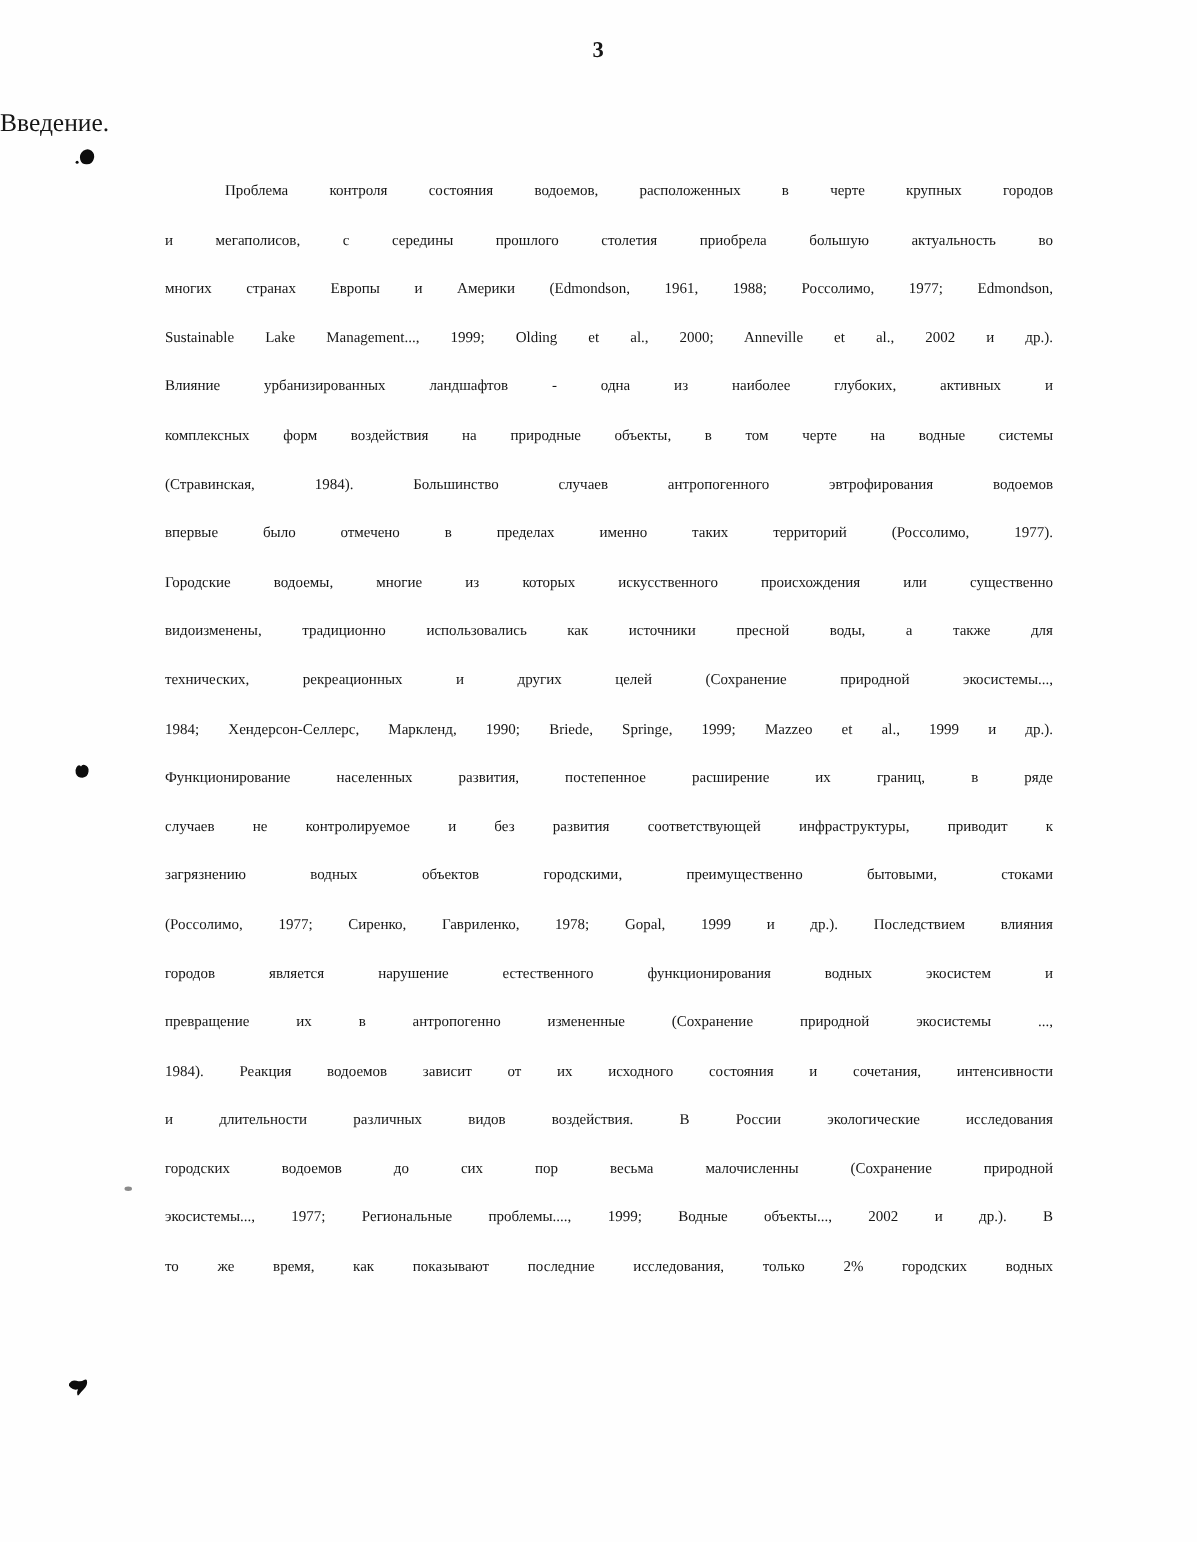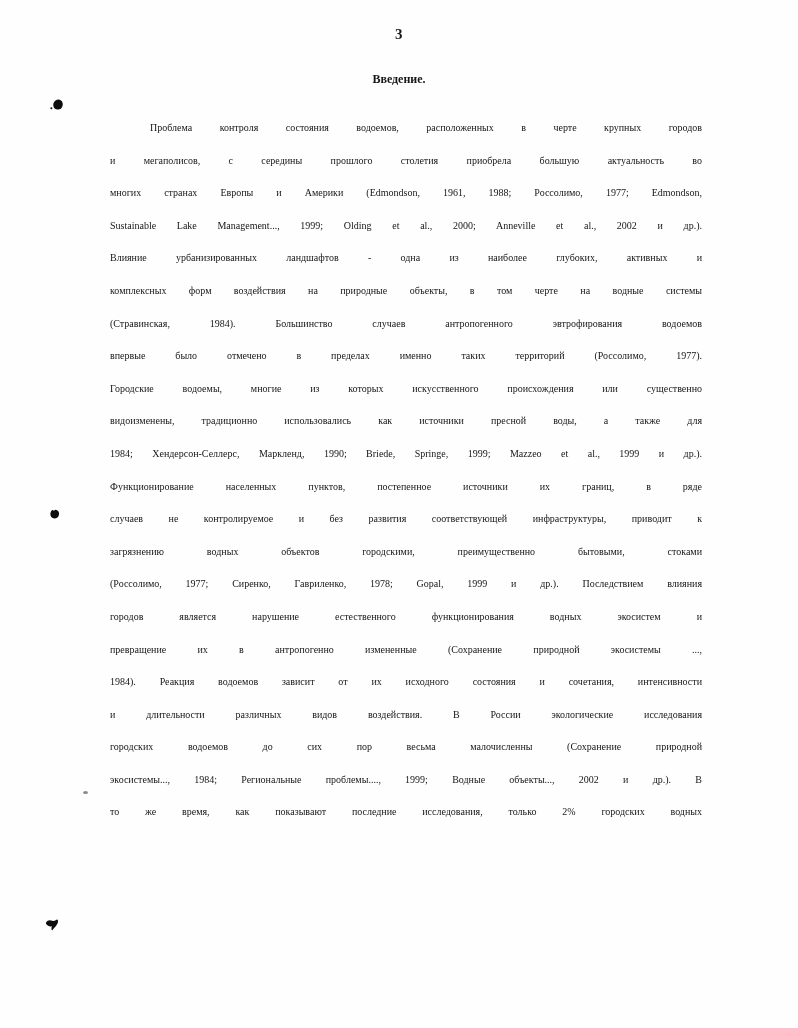--- a/index.html
+++ b/index.html
@@ -24,23 +24,22 @@
     text-align: center;
     font-size: 15px;
     font-weight: bold;
     letter-spacing: 0.5px;
   }
   .doc-title {
     position: absolute;
     top: 72px;
     left: 0;
     width: 798px;
-    text-align: center;
-    font-size: 12px;
-    font-weight: bold;
+    font-size: 17px;
+    font-weight: normal;
   }
   .body-text {
     position: absolute;
     top: 112px;
     left: 110px;
     width: 592px;
   }
   .line {
     height: 32.6px;
     line-height: 32.6px;
@@ -81,31 +80,32 @@
       <div class="line indent">Проблема контроля состояния водоемов, расположенных в черте крупных городов</div>
       <div class="line">и мегаполисов, с середины прошлого столетия приобрела большую актуальность во</div>
       <div class="line">многих странах Европы и Америки (Edmondson, 1961, 1988; Россолимо, 1977; Edmondson,</div>
       <div class="line">Sustainable Lake Management..., 1999; Olding et al., 2000; Anneville et al., 2002 и др.).</div>
       <div class="line">Влияние урбанизированных ландшафтов - одна из наиболее глубоких, активных и</div>
       <div class="line">комплексных форм воздействия на природные объекты, в том черте на водные системы</div>
       <div class="line">(Стравинская, 1984). Большинство случаев антропогенного эвтрофирования водоемов</div>
       <div class="line">впервые было отмечено в пределах именно таких территорий (Россолимо, 1977).</div>
       <div class="line">Городские водоемы, многие из которых искусственного происхождения или существенно</div>
       <div class="line">видоизменены, традиционно использовались как источники пресной воды, а также для</div>
+      <div class="line">технических, рекреационных и других целей (Сохранение природной экосистемы...,</div>
       <div class="line">1984; Хендерсон-Селлерс, Маркленд, 1990; Briede, Springe, 1999; Mazzeo et al., 1999 и др.).</div>
-      <div class="line">Функционирование населенных пунктов, постепенное источники их границ, в ряде</div>
+      <div class="line">Функционирование населенных развития, постепенное расширение их границ, в ряде</div>
       <div class="line">случаев не контролируемое и без развития соответствующей инфраструктуры, приводит к</div>
       <div class="line">загрязнению водных объектов городскими, преимущественно бытовыми, стоками</div>
       <div class="line">(Россолимо, 1977; Сиренко, Гавриленко, 1978; Gopal, 1999 и др.). Последствием влияния</div>
       <div class="line">городов является нарушение естественного функционирования водных экосистем и</div>
       <div class="line">превращение их в антропогенно измененные (Сохранение природной экосистемы ...,</div>
       <div class="line">1984).  Реакция водоемов зависит от их исходного состояния и сочетания,  интенсивности</div>
       <div class="line">и длительности различных видов воздействия. В России экологические исследования</div>
       <div class="line">городских водоемов до сих пор весьма малочисленны (Сохранение природной</div>
-      <div class="line">экосистемы..., 1984; Региональные проблемы...., 1999; Водные объекты..., 2002 и др.). В</div>
+      <div class="line">экосистемы..., 1977; Региональные проблемы...., 1999; Водные объекты..., 2002 и др.). В</div>
       <div class="line">то же время, как показывают  последние исследования, только 2% городских водных</div>
     </div>
 
   <div class="ink" style="left:48px; top:98px;">
     <svg width="18" height="17" viewBox="0 0 18 17">
       <path d="M7.5,2.5 Q10.5,0.5 13,2.5 Q15.5,4.5 14.5,8 Q13.5,11.5 10,11.5 Q6.5,11.8 5.5,8.5 Q4.5,5 7.5,2.5 Z" fill="#0d0d0d"></path>
       <circle cx="3.4" cy="10.2" r="1" fill="#0d0d0d"></circle>
     </svg>
   </div>
 

